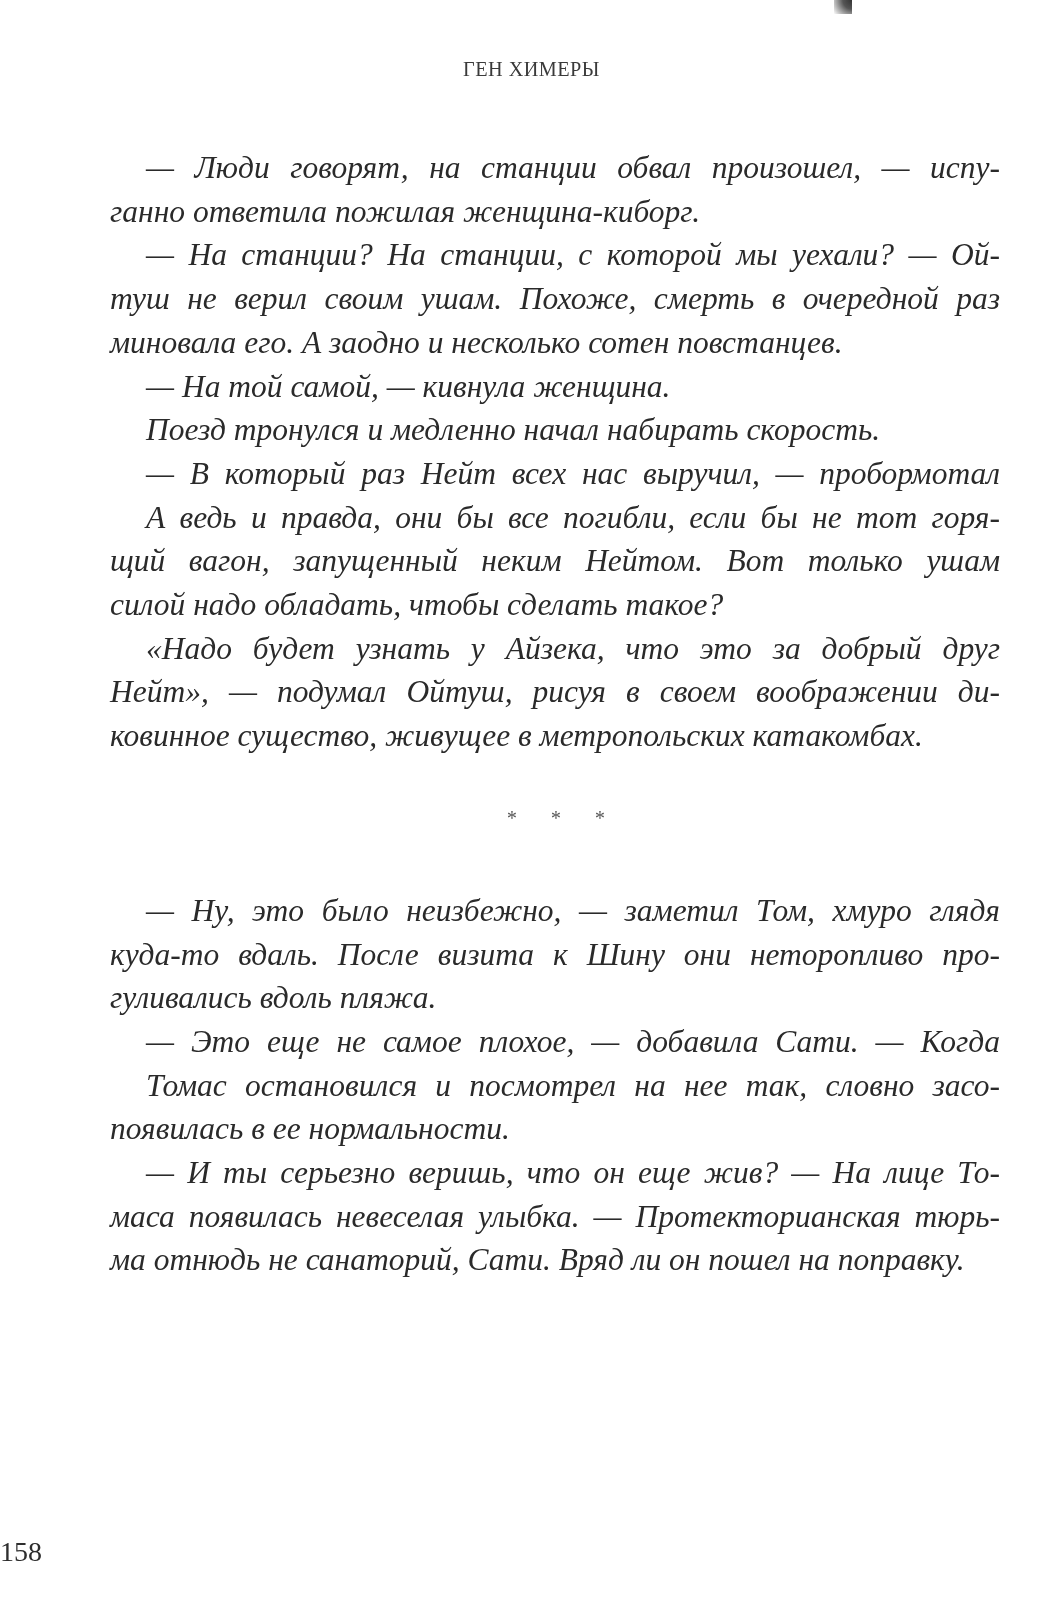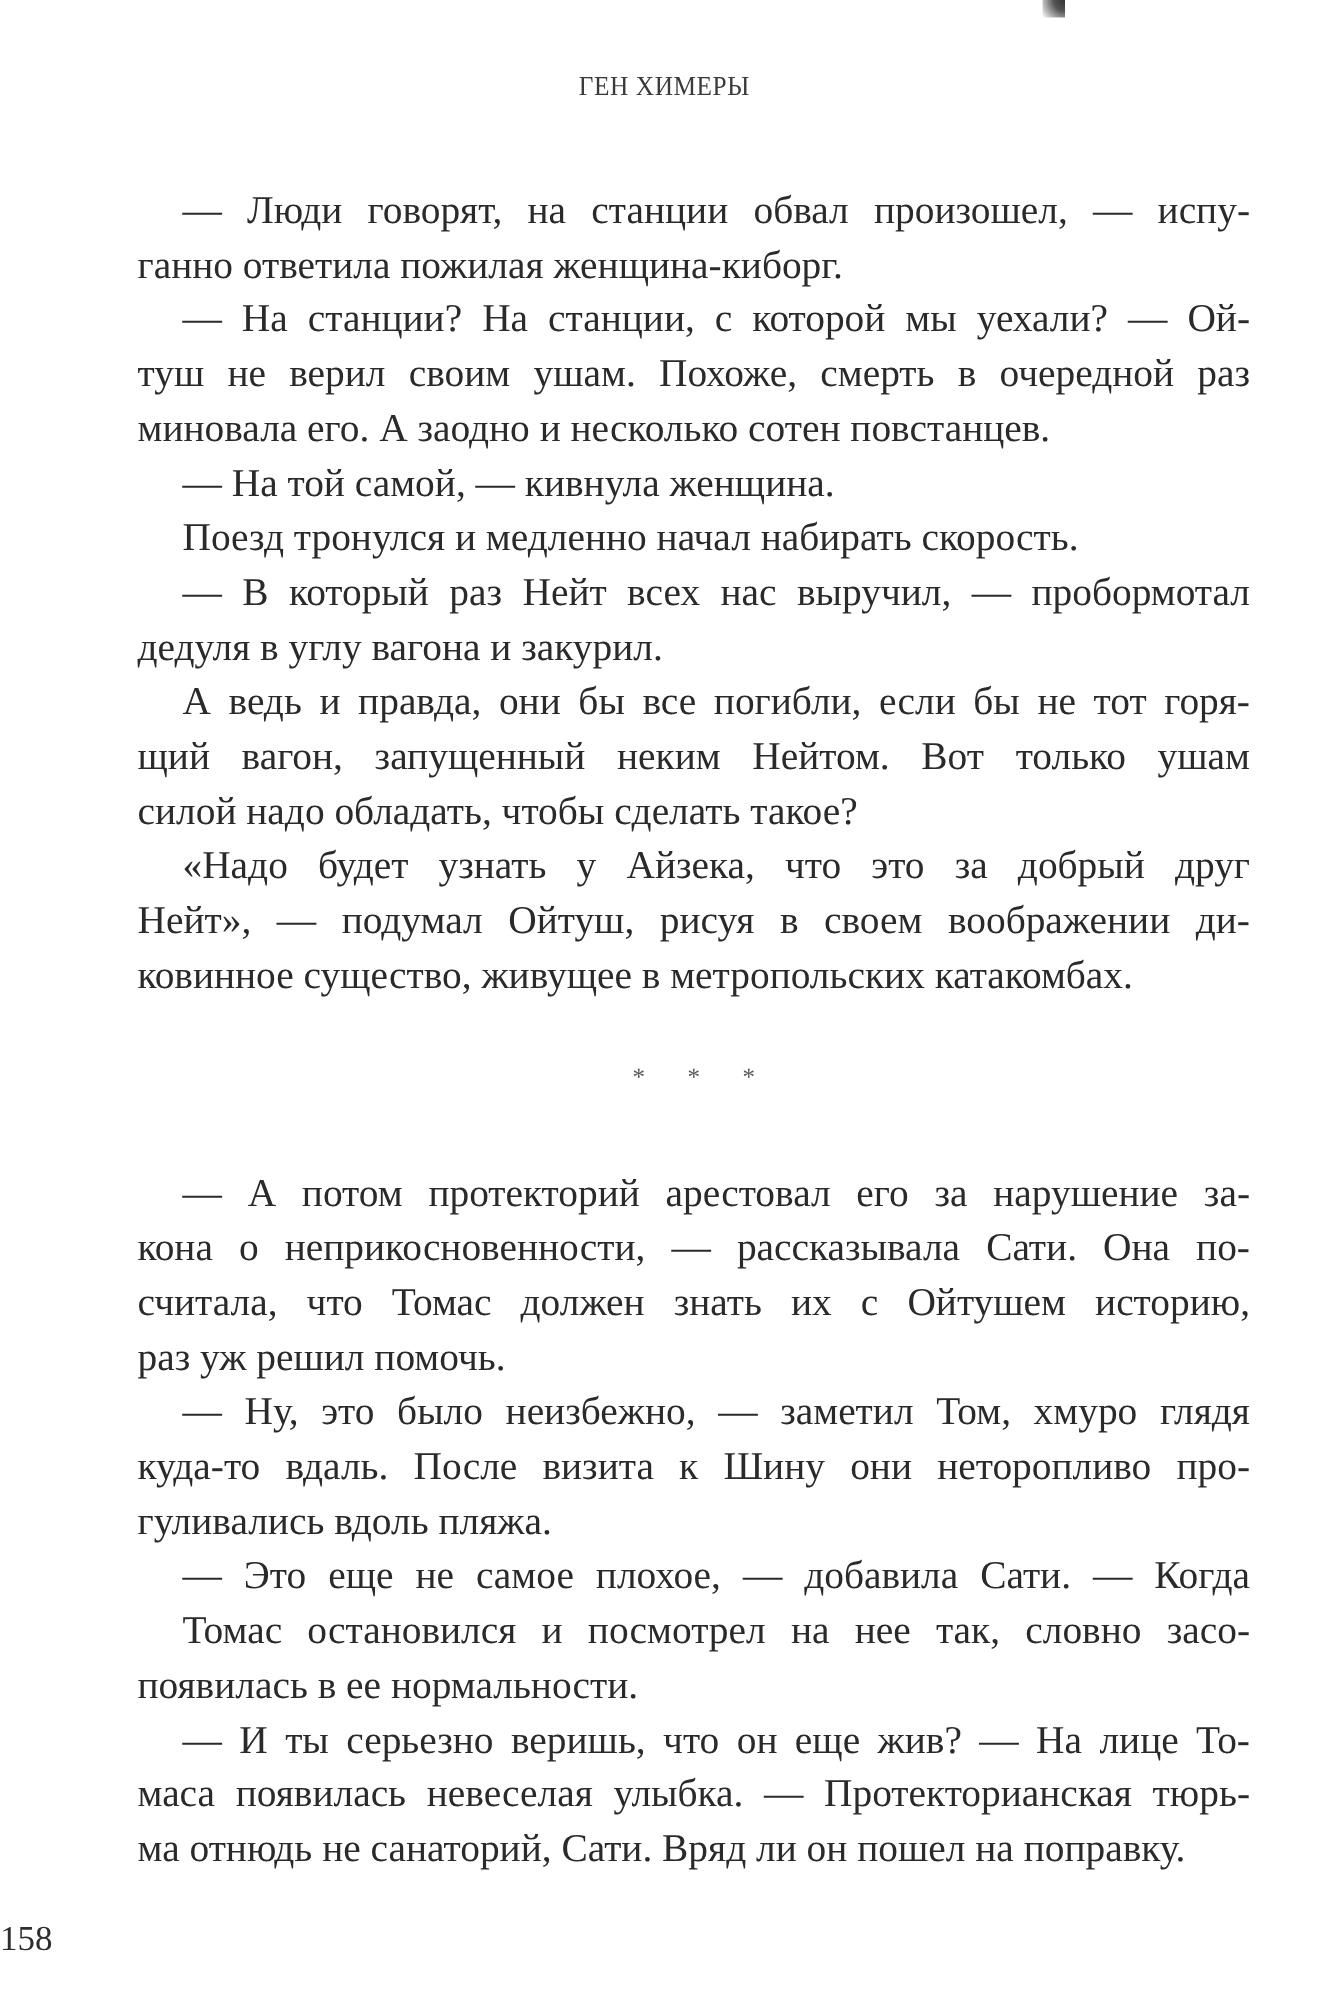--- a/index.html
+++ b/index.html
@@ -50,20 +50,21 @@
     .text-block {
       position: absolute;
       top: 146px;
       left: 110px;
       width: 890px;
       font-family: "Liberation Serif", serif;
       font-size: 31.5px;
       line-height: 43.7px;
       color: #2a2a2a;
       text-align: justify;
+      font-style: italic;
     }
     .para {
       margin: 0;
       text-indent: 36px;
       text-align-last: left;
     }
     .para .line {
       display: block;
       text-align: justify;
       text-align-last: justify;
@@ -118,45 +119,38 @@
           <span class="line last">миновала его. А заодно и несколько сотен повстанцев.</span>
         </p>
         <p class="para">
           <span class="line first last">— На той самой, — кивнула женщина.</span>
         </p>
         <p class="para">
           <span class="line first last">Поезд тронулся и медленно начал набирать скорость.</span>
         </p>
         <p class="para">
           <span class="line first">— В который раз Нейт всех нас выручил, — пробормотал</span>
-          <span class="line last">дедуля в углу вагона и закурил.</span>
         </p>
         <p class="para">
           <span class="line first">А ведь и правда, они бы все погибли, если бы не тот горя-</span>
           <span class="line">щий вагон, запущенный неким Нейтом. Вот только ушам</span>
           <span class="line last">силой надо обладать, чтобы сделать такое?</span>
         </p>
         <p class="para">
           <span class="line first">«Надо будет узнать у Айзека, что это за добрый друг</span>
           <span class="line">Нейт», — подумал Ойтуш, рисуя в своем воображении ди-</span>
           <span class="line last">ковинное существо, живущее в метропольских катакомбах.</span>
         </p>
       </div>
     <div class="separator">
       <span>*</span>
       <span>*</span>
       <span>*</span>
     </div>
     <div id="section-2">
-        <p class="para">
-          <span class="line first">— А потом протекторий арестовал его за нарушение за-</span>
-          <span class="line">кона о неприкосновенности, — рассказывала Сати. Она по-</span>
-          <span class="line">считала, что Томас должен знать их с Ойтушем историю,</span>
-          <span class="line last">раз уж решил помочь.</span>
-        </p>
         <p class="para">
           <span class="line first">— Ну, это было неизбежно, — заметил Том, хмуро глядя</span>
           <span class="line">куда-то вдаль. После визита к Шину они неторопливо про-</span>
           <span class="line last">гуливались вдоль пляжа.</span>
         </p>
         <p class="para">
           <span class="line first">— Это еще не самое плохое, — добавила Сати. — Когда</span>
         </p>
         <p class="para">
           <span class="line first">Томас остановился и посмотрел на нее так, словно засо-</span>

